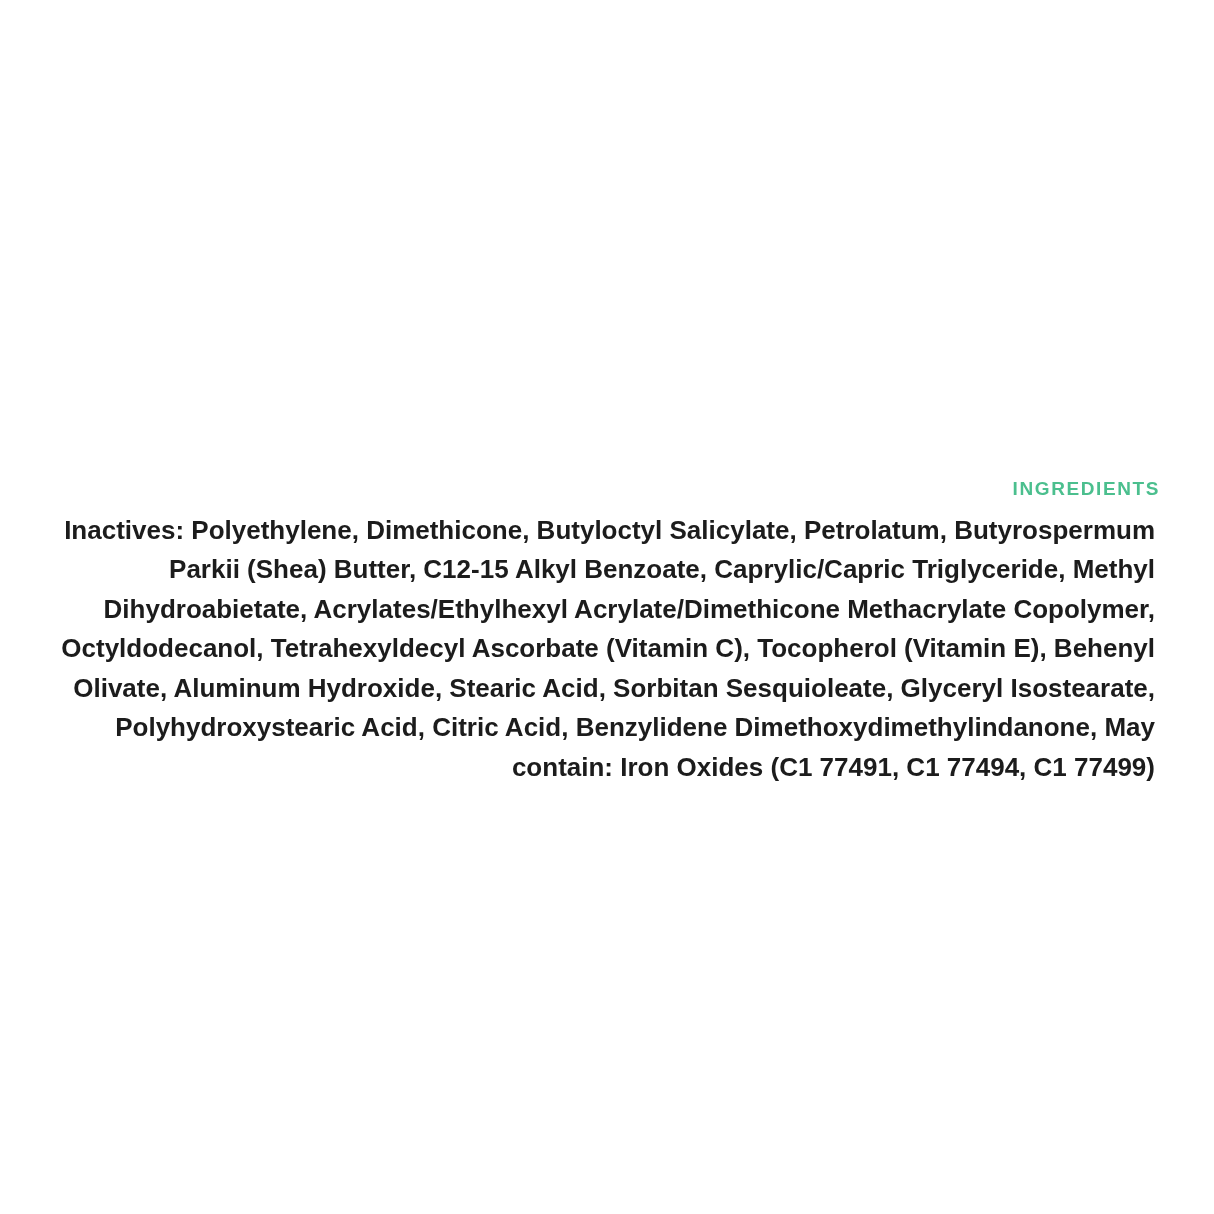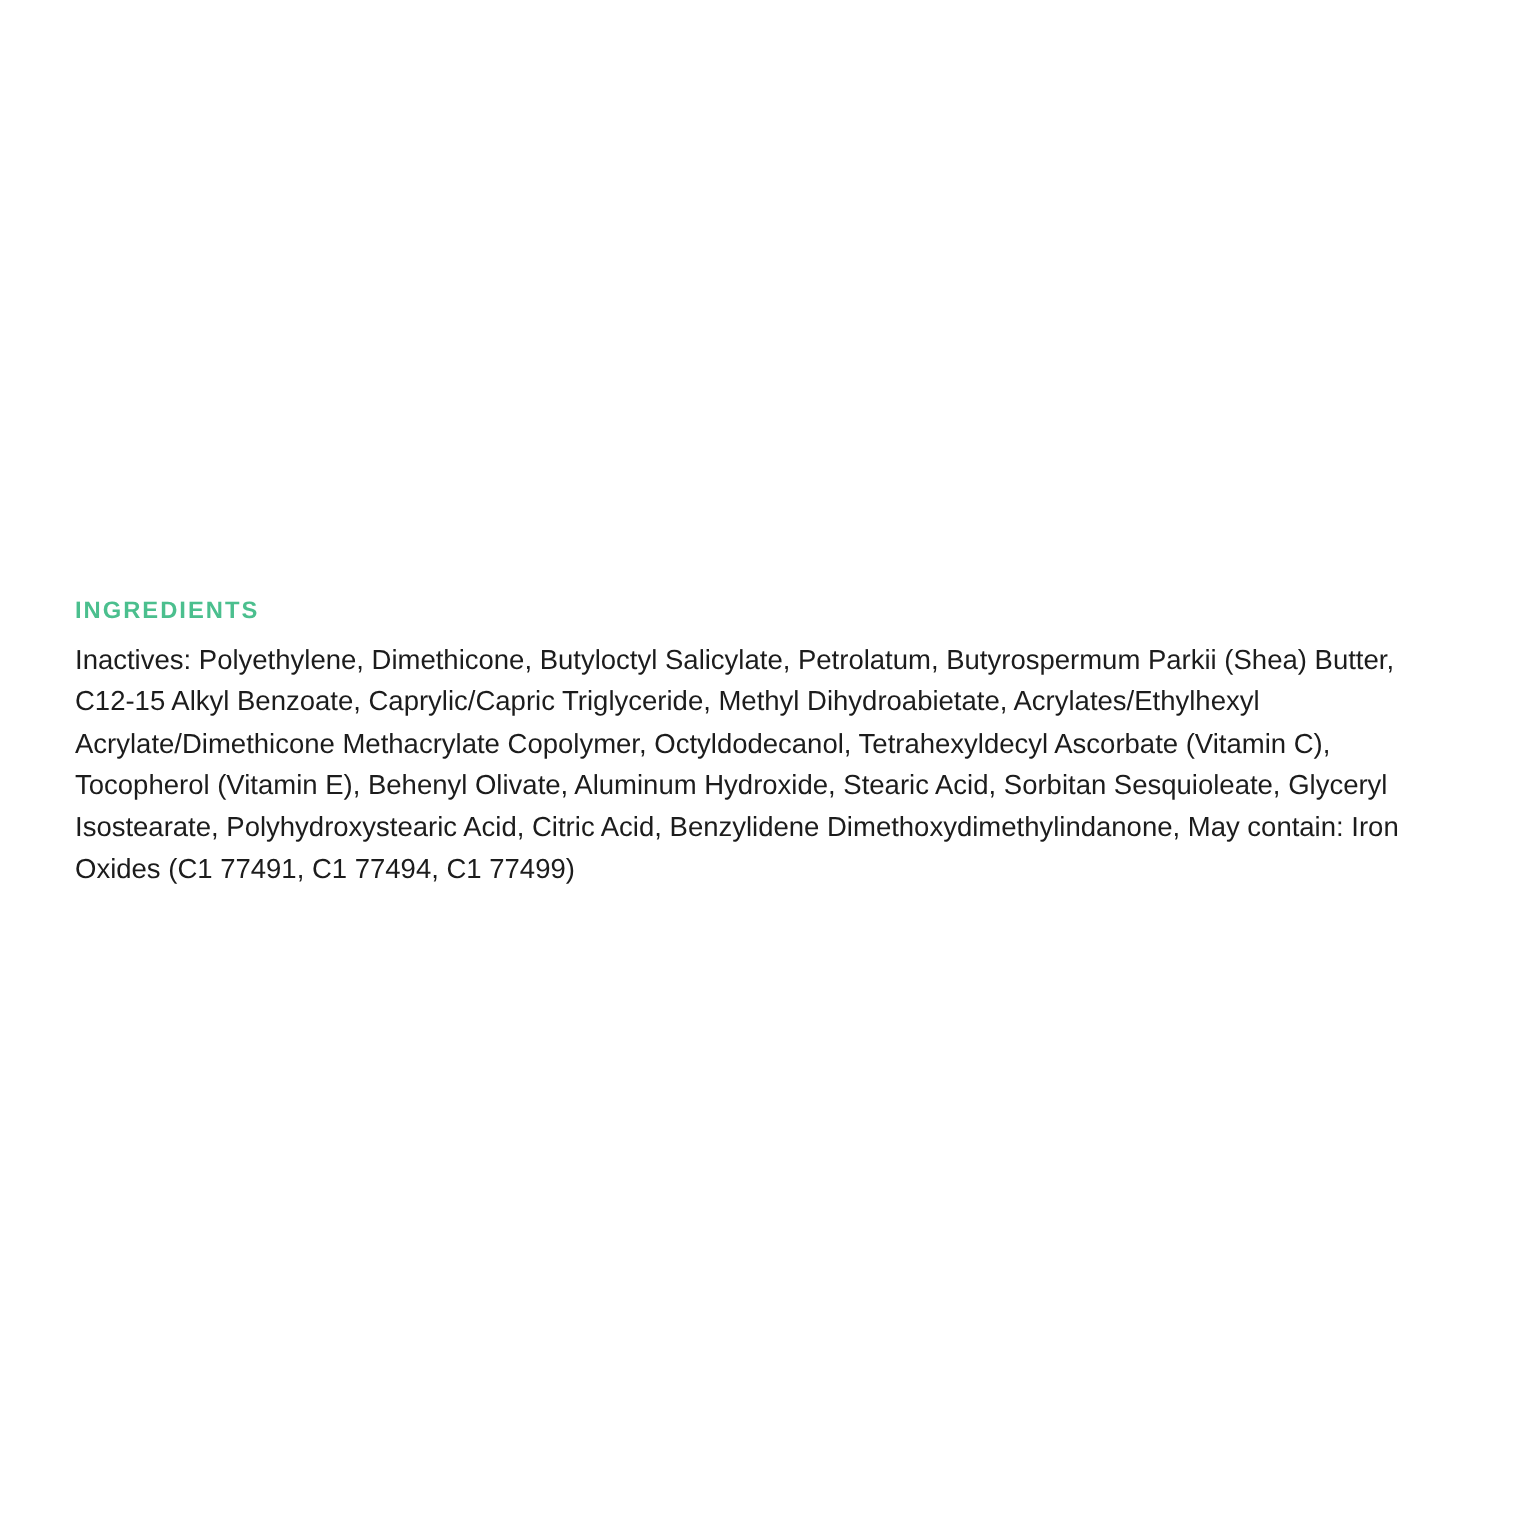--- a/index.html
+++ b/index.html
@@ -12,20 +12,21 @@
     height: 1214px;
     font-family: "Liberation Sans", sans-serif;
     -webkit-font-smoothing: antialiased;
   }
   .page {
     position: relative;
     width: 1214px;
     height: 1214px;
     background: #ffffff;
     box-sizing: border-box;
+    text-align: right;
   }
   .ingredients-block {
     position: absolute;
     left: 60px;
     top: 478px;
     width: 1100px;
   }
   .section-heading {
     font-size: 19px;
     font-weight: bold;
@@ -37,25 +38,26 @@
   .actives-line {
     font-size: 21.5px;
     color: #1c1c1c;
     line-height: 1.45;
     margin: 0 0 22px 0;
   }
   .actives-line .label {
     font-weight: bold;
   }
   .inactives-paragraph {
-    font-size: 22px;
+    font-size: 26px;
     color: #1c1c1c;
     line-height: 1.52;
     margin: 0;
     max-width: 1095px;
+    font-weight: bold;
   }
 </style>
 </head>
 <body>
 
 <div class="page">
   <div class="ingredients-block">
     <h2 class="section-heading">INGREDIENTS</h2>
     <p class="inactives-paragraph">Inactives: Polyethylene, Dimethicone, Butyloctyl Salicylate, Petrolatum, Butyrospermum Parkii (Shea) Butter, C12-15 Alkyl Benzoate, Caprylic/Capric Triglyceride, Methyl Dihydroabietate, Acrylates/Ethylhexyl Acrylate/Dimethicone Methacrylate Copolymer, Octyldodecanol, Tetrahexyldecyl Ascorbate (Vitamin C), Tocopherol (Vitamin E), Behenyl Olivate, Aluminum Hydroxide, Stearic Acid, Sorbitan Sesquioleate, Glyceryl Isostearate, Polyhydroxystearic Acid, Citric Acid, Benzylidene Dimethoxydimethylindanone, May contain: Iron Oxides   (C1 77491, C1 77494, C1 77499)</p>
   </div>

